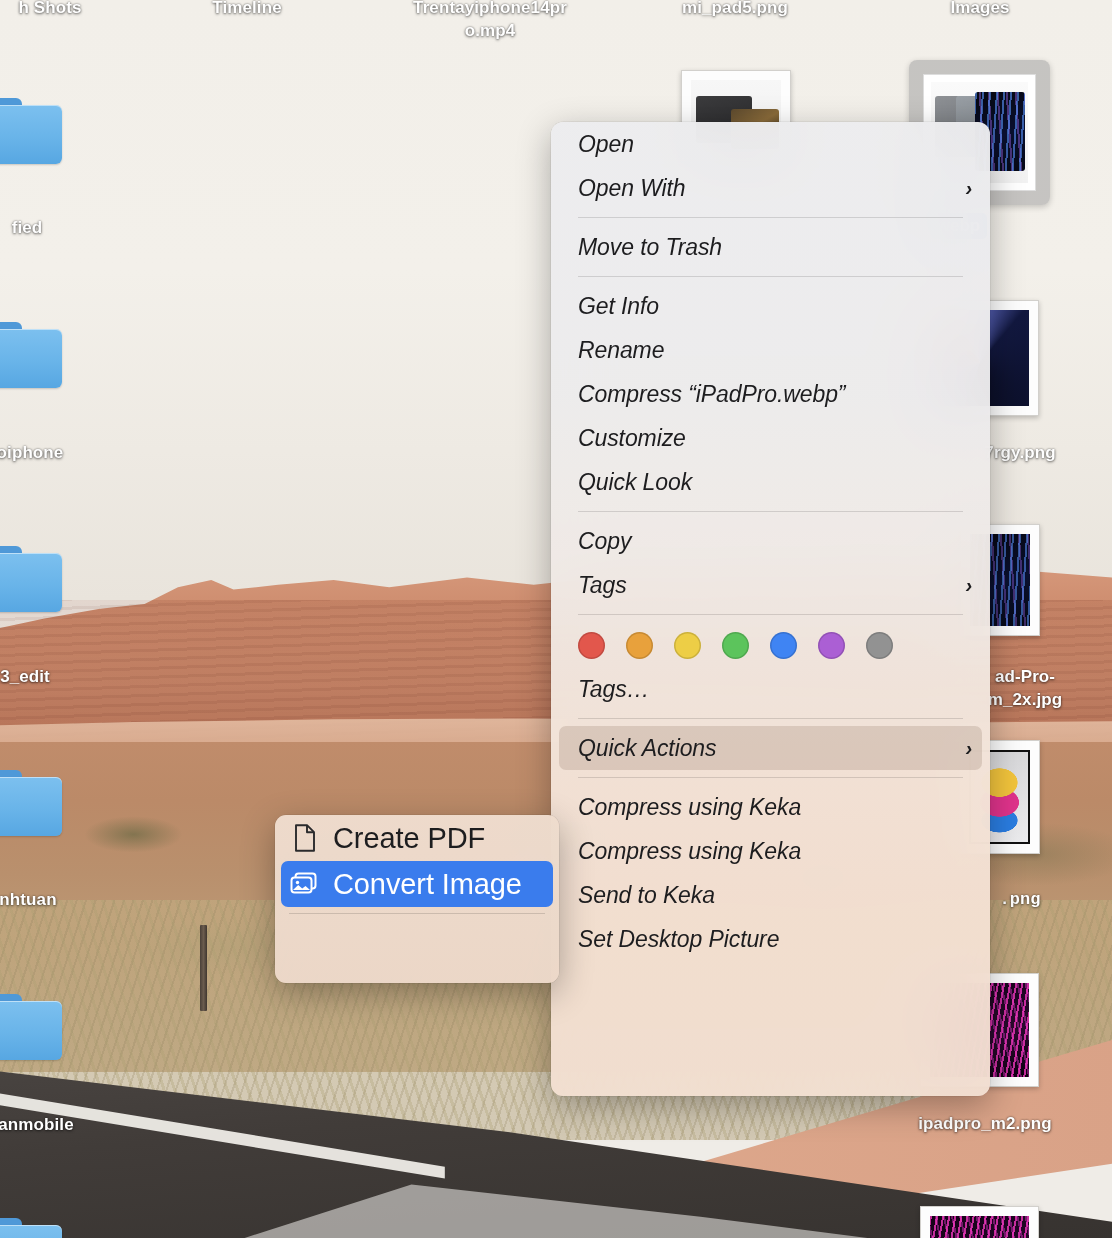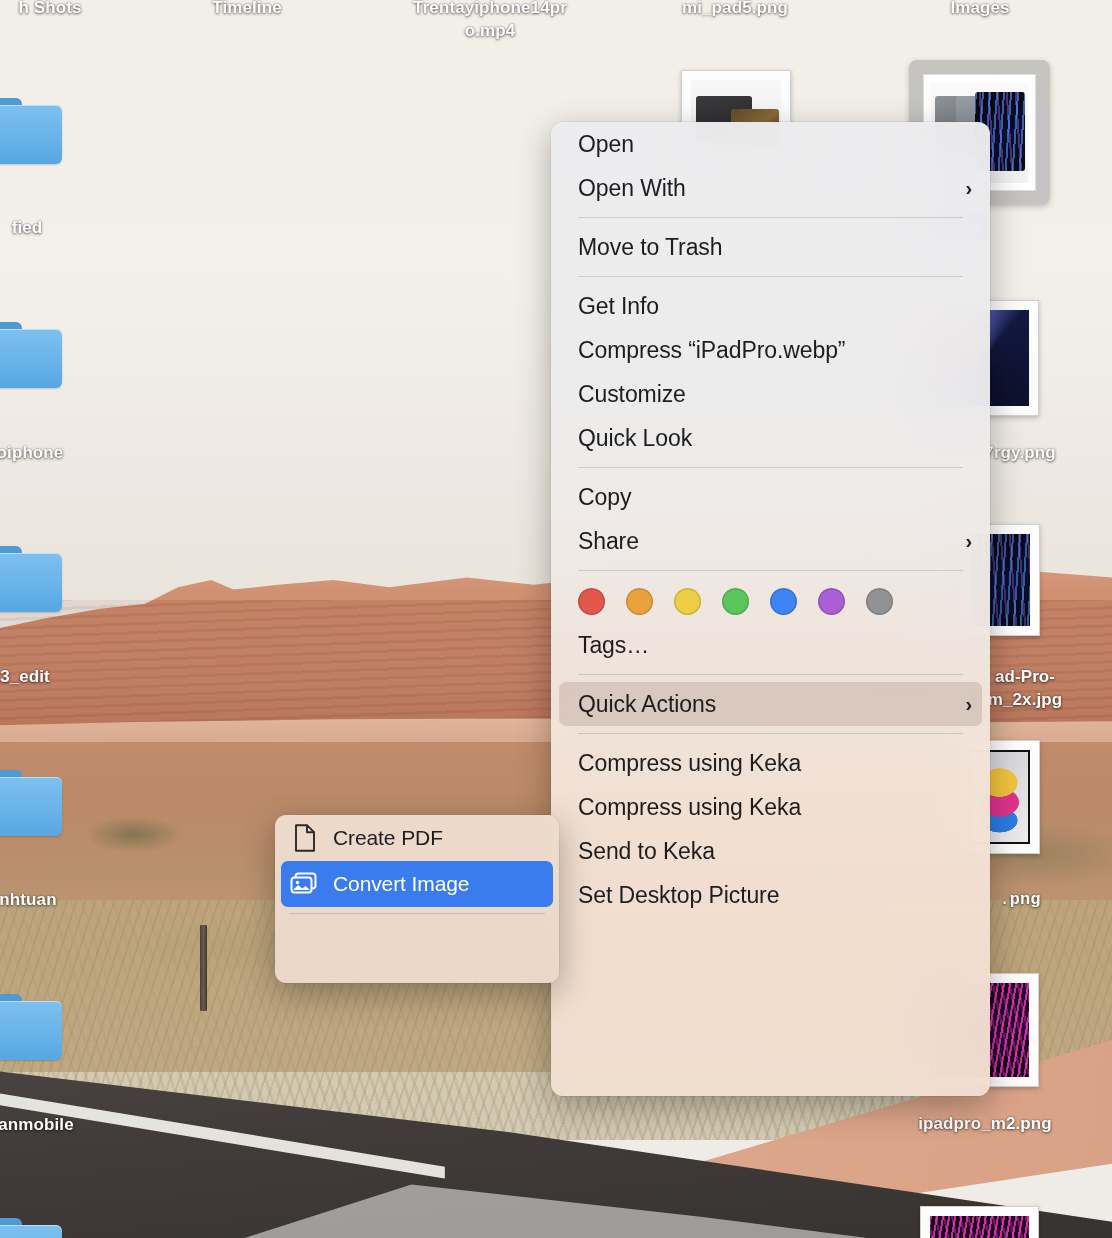--- a/index.html
+++ b/index.html
@@ -216,20 +216,21 @@
   }
   #ctx-menu{
     left:551px; top:122px; width:439px; height:974px;
     background:linear-gradient(180deg,
       rgba(236,236,238,.965) 0%,
       rgba(236,235,236,.965) 28%,
       rgba(240,233,228,.965) 50%,
       rgba(243,227,215,.965) 68%,
       rgba(243,224,210,.965) 82%,
       rgba(242,223,209,.965) 100%);
+    font-style:italic;
   }
   .mrow{
     position:relative;
     height:44px;
     display:flex; align-items:center;
     padding:0 18px 0 27px;
     font-size:23px; color:#1d1d1f;
     letter-spacing:-.1px;
     cursor:default;
   }
@@ -262,21 +263,21 @@
     left:275px; top:815px; width:284px; height:168px;
     background:linear-gradient(180deg,
       rgba(238,220,206,.975),
       rgba(236,216,201,.975));
     border-radius:11px;
   }
   .srow{
     position:relative; height:46px;
     display:flex; align-items:center;
     padding:0 16px 0 12px;
-    font-size:21px; color:#1d1d1f;
+    font-size:29px; color:#1d1d1f;
     letter-spacing:-.1px; cursor:default;
   }
   .srow .sicon{
     width:34px; min-width:34px; height:30px;
     display:flex; align-items:center; justify-content:center;
     margin-right:12px;
   }
   .srow.hl{
     background:#3a7ced; color:#fff;
     margin:0 6px; border-radius:7px; padding-left:6px;
@@ -410,34 +411,37 @@
       </div>
       <div class="msep"></div>
       <div class="mrow">
         <span class="lbl">Move to Trash</span>
       </div>
       <div class="msep"></div>
       <div class="mrow">
         <span class="lbl">Get Info</span>
       </div>
       <div class="mrow">
+        <span class="lbl">Rename</span>
+      </div>
+      <div class="mrow">
         <span class="lbl">Compress “iPadPro.webp”</span>
       </div>
       <div class="mrow">
         <span class="lbl">Customize</span>
       </div>
       <div class="mrow">
         <span class="lbl">Quick Look</span>
       </div>
       <div class="msep"></div>
       <div class="mrow">
         <span class="lbl">Copy</span>
       </div>
       <div class="mrow">
-        <span class="lbl">Share</span>
+        <span class="lbl">Tags</span>
         <span class="chev">›</span>
       </div>
       <div class="msep"></div>
       <div class="tagrow">
         <div class="dot" style="background: rgb(226, 87, 76);"></div>
         <div class="dot" style="background: rgb(232, 161, 60);"></div>
         <div class="dot" style="background: rgb(237, 206, 70);"></div>
         <div class="dot" style="background: rgb(92, 196, 92);"></div>
         <div class="dot" style="background: rgb(63, 132, 243);"></div>
         <div class="dot" style="background: rgb(171, 95, 212);"></div>

